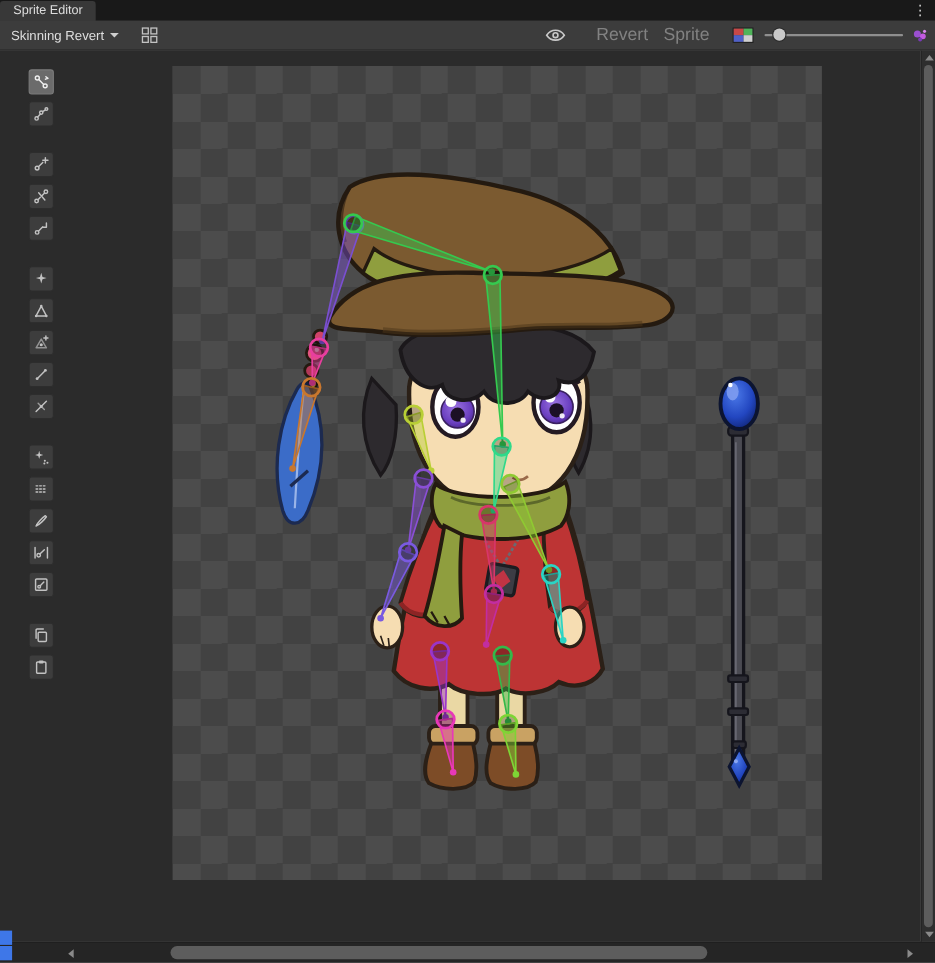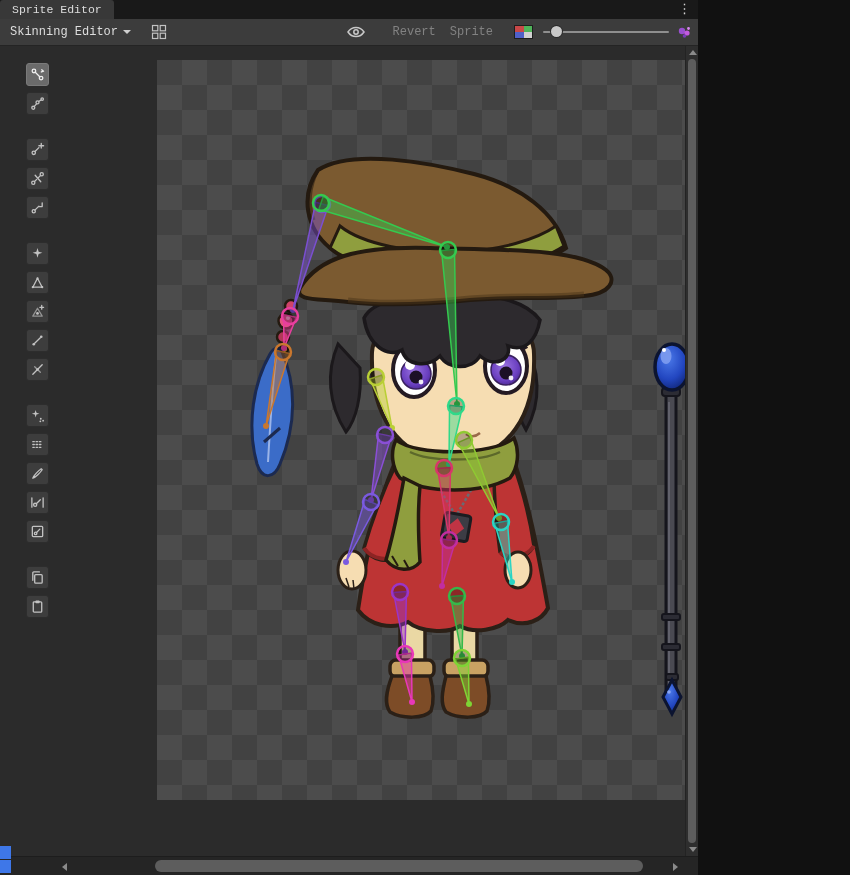--- a/index.html
+++ b/index.html
@@ -1,35 +1,35 @@
 <!DOCTYPE html>
 <html><head>
 <meta charset="utf-8">
 <style>
   * { margin:0; padding:0; box-sizing:border-box; }
   body { background:#111; font-family:"Liberation Sans", sans-serif; }
-  .window { position:relative; width:698px; height:875px; background:#a3a3a3; overflow:hidden;
-            font-family:Liberation Mono, monospace; }
+  .window { position:relative; width:850px; height:875px; background:#a3a3a3; overflow:hidden;
+            font-family:Liberation Sans, sans-serif; }
 
   
   .tabbar { position:absolute; top:0; left:0; right:0; height:19px; background:#191919; z-index:6; }
   .tab { display:inline-flex; align-items:center; height:19px; padding:0 12px;
          background:#383838; color:#dcdcdc; font-size:11.5px; border-radius:3px 3px 0 0; }
   .menu-dots { position:absolute; right:7px; top:1px; color:#d5d5d5; font-size:13px; line-height:17px; cursor:pointer; }
 
   
   .toolbar { position:absolute; top:19px; left:0; right:0; height:27px; background:#3c3c3c;
              border-bottom:1px solid #242424; display:flex; align-items:center; padding:0 6px; z-index:6; }
   .mode-dropdown { display:flex; align-items:center; gap:5px; background:none; border:none;
                    color:#dedede; font-size:12px; font-family:inherit; padding:2px 4px; cursor:pointer; }
   .caret-down { width:0; height:0; border-left:4px solid transparent; border-right:4px solid transparent;
                 border-top:4px solid #cfcfcf; }
   .tb-iconbtn { background:none; border:none; margin-left:14px; padding:2px; cursor:pointer; line-height:0; }
   .tb-spacer { flex:1; }
-  .tb-text-btn { background:none; border:none; color:#828282; font-size:12px; font-family:inherit;
+  .tb-text-btn { background:none; border:none; color:#828282; font-size:16px; font-family:inherit;
                  padding:2px 7px; cursor:default; }
   .eye-btn { background:none; border:none; padding:2px 4px; margin-right:16px; cursor:pointer; line-height:0; }
   .rgb-icon { position:relative; width:19px; height:14px; border:1px solid #1e1e1e; margin:0 10px 0 14px; cursor:pointer; }
   .rgb-icon i { position:absolute; width:50%; height:50%; }
   .rgb-tl { left:0; top:0; background:#c84848; } .rgb-tr { right:0; top:0; background:#4fb45a; }
   .rgb-bl { left:0; bottom:0; background:#5060c8; } .rgb-br { right:0; bottom:0; background:#d0d0d0; }
   .zoom-slider { position:relative; width:126px; height:14px; margin-right:8px; cursor:pointer; }
   .zoom-track { position:absolute; left:0; right:0; top:6px; height:2px; background:#8f8f8f; border-radius:1px; }
   .zoom-thumb { position:absolute; top:1px; width:11px; height:11px; border-radius:50%; background:#c9c9c9;
                 box-shadow:0 0 0 1px #2a2a2a; }
@@ -155,21 +155,21 @@
 
   <div class="tabbar">
     <div class="tab">
       <span>Sprite Editor</span>
     </div>
     <div class="menu-dots">⋮</div>
   </div>
 
   <div class="toolbar">
     <button class="mode-dropdown">
-      <span>Skinning Editor</span>
+      <span>Skinning Revert</span>
       <span class="caret-down"></span>
     </button>
     <button class="tb-iconbtn">
       <svg width="16" height="16" viewBox="0 0 16 16" style="stroke:#c2c2c2;fill:none;stroke-width:1.2">
         <rect x="1.5" y="1.5" width="5.3" height="5.3"></rect>
           <rect x="9.2" y="1.5" width="5.3" height="5.3"></rect>
         <rect x="1.5" y="9.2" width="5.3" height="5.3"></rect>
           <rect x="9.2" y="9.2" width="5.3" height="5.3"></rect>
       </svg>
     </button>

